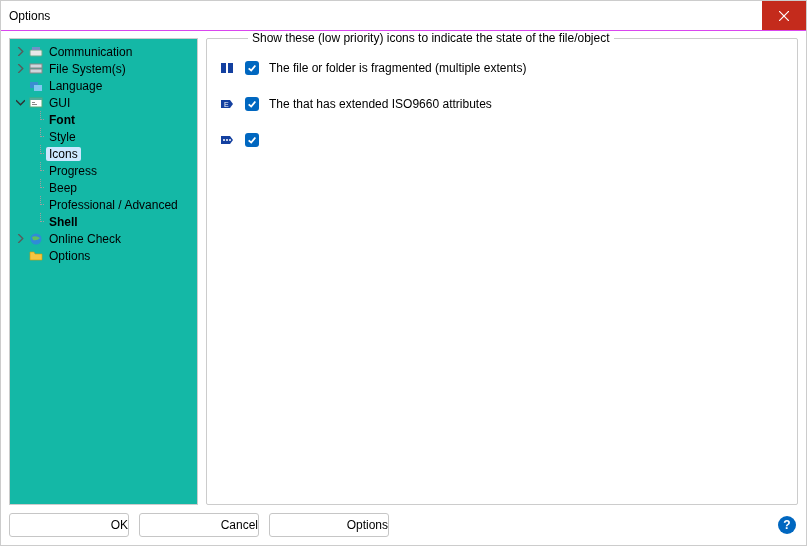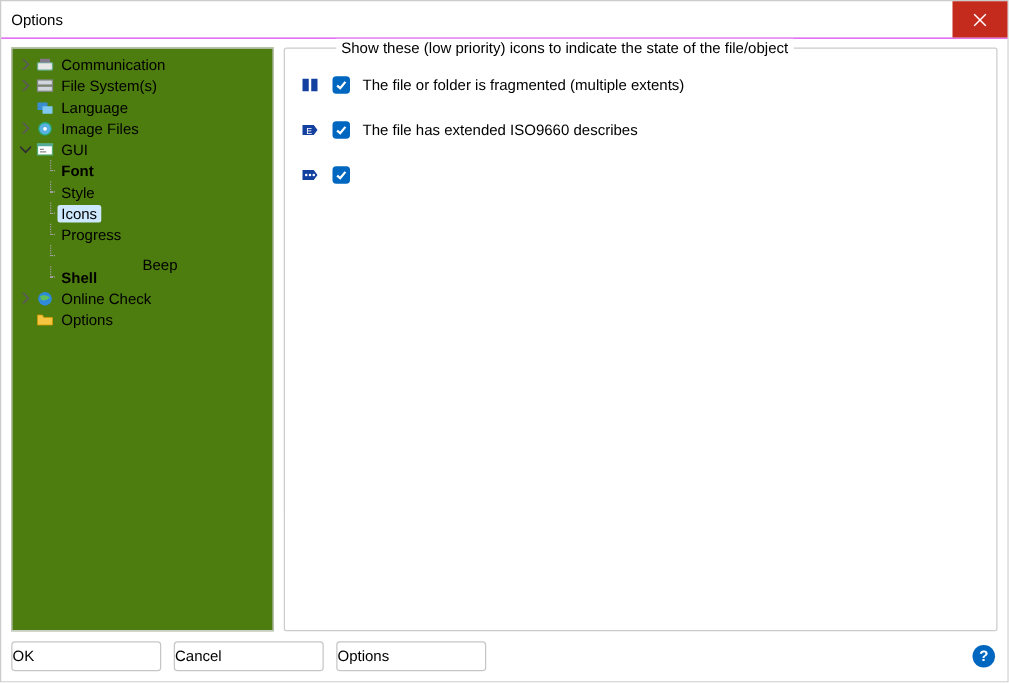--- a/index.html
+++ b/index.html
@@ -3,37 +3,37 @@
 <meta charset="utf-8">
 <style>
   * { box-sizing: border-box; }
   html, body { margin:0; padding:0; font-family: "Segoe UI", Tahoma, sans-serif; font-size:12px; color:#000; background:#fff; }
   .window { width:807px; height:546px; border:1px solid #ccc; display:flex; flex-direction:column; background:#fff; }
   .titlebar { height:30px; display:flex; align-items:center; justify-content:space-between; padding-left:8px; border-bottom:1px solid #d946ef; }
   .titlebar .title { font-size:12px; }
   .close-btn { width:44px; height:29px; background:#c42b1c; display:flex; align-items:center; justify-content:center; color:#fff; cursor:pointer; }
   .close-btn svg { width:10px; height:10px; }
   .body { flex:1; display:flex; padding:7px 8px 0 8px; gap:8px; min-height:0; }
-  .tree { width:210px; border:1px solid #ccc; overflow:auto; padding:4px 2px; background:#4d7c0f; }
+  .tree { width:189px; border:1px solid #ccc; overflow:auto; padding:4px 2px; background:#14b8a6; }
   .tree-item { display:flex; align-items:center; height:17px; cursor:pointer; white-space:nowrap; }
   .tw { width:16px; height:16px; display:inline-flex; align-items:center; justify-content:center; color:#5a5a5a; flex-shrink:0; }
   .tw svg { width:9px; height:9px; }
   .ic { width:16px; height:16px; display:inline-flex; align-items:center; justify-content:center; margin-right:2px; flex-shrink:0; }
   .dots { display:inline-block; width:4px; height:14px; border-left:1px dotted #a0a0a0; border-bottom:1px dotted #a0a0a0; margin-right:2px; flex-shrink:0; align-self:flex-start; margin-top:0; height:9px; }
   .tree-label { padding:0 3px; border-radius:2px; }
   .tree-label.selected { background:#cde8ff; }
   .content { flex:1; position:relative; border:1px solid #ccc; border-radius:2px; padding:14px 12px 10px 12px; min-height:0; }
   .group-label { position:absolute; top:-8px; left:10px; background:#fff; padding:0 4px; font-size:12px; color:#000;margin-left:31px; }
   .opt-row { display:flex; align-items:center; gap:10px; height:18px; margin-bottom:18px; }
   .state-icon { width:16px; height:16px; display:flex; align-items:center; justify-content:center; }
   .chk { width:14px; height:14px; background:#0067c0; border-radius:3px; display:flex; align-items:center; justify-content:center; cursor:pointer; flex-shrink:0; }
   .chk svg { width:10px; height:10px; stroke:#fff; stroke-width:2.2; fill:none; }
   .opt-label { font-size:12px; }
   .footer { height:40px; display:flex; align-items:center; padding:0 10px 0 8px; gap:10px; }
-  .btn { width:120px; height:24px; border:1px solid #c6c6c6; background:#fff; border-radius:3px; display:flex; align-items:center; justify-content:flex-start; cursor:pointer; font-size:12px; }
+  .btn { width:120px; height:24px; border:1px solid #c6c6c6; background:#fff; border-radius:3px; display:flex; align-items:center; justify-content:flex-end; cursor:pointer; font-size:12px; }
   .spacer { flex:1; }
   .help { width:18px; height:18px; border-radius:50%; background:#0067c0; color:#fff; display:flex; align-items:center; justify-content:center; font-weight:bold; font-size:12px; cursor:pointer; }
 </style>
 </head>
 <body>
 
 <div class="window">
   <div class="titlebar">
     <span class="title">Options</span>
     <div class="close-btn">
@@ -82,34 +82,20 @@
         <span class="tw"></span>
         <span class="ic">
             <svg viewBox="0 0 16 16">
               <rect x="2" y="4" width="8" height="6" fill="#3a8dd0"></rect>
               <rect x="6" y="7" width="8" height="6" fill="#7fc8f0"></rect>
             </svg>
           </span>
         <span class="tree-label">Language</span>
       </div>
 
-      <div class="tree-item">
-        <span class="tw">
-            <svg viewBox="0 0 8 8">
-              <path d="M2 0 L6 4 L2 8" fill="none" stroke="#5a5a5a" stroke-width="1.2"></path>
-            </svg>
-          </span>
-        <span class="ic">
-            <svg viewBox="0 0 16 16">
-              <circle cx="8" cy="8" r="5" fill="#5ab0e0" stroke="#2a7"></circle>
-              <circle cx="8" cy="8" r="1.5" fill="#fff"></circle>
-            </svg>
-          </span>
-        <span class="tree-label">Image Files</span>
-      </div>
 
       <div class="tree-item">
         <span class="tw">
             <svg viewBox="0 0 8 8">
               <path d="M0 2 L4 6 L8 2" fill="none" stroke="#303030" stroke-width="1.2"></path>
             </svg>
           </span>
         <span class="ic">
             <svg viewBox="0 0 16 16">
               <rect x="2" y="3" width="12" height="9" fill="#fff" stroke="#5a7"></rect>
@@ -130,23 +116,27 @@
         <span class="tree-label">Style</span>
       </div>
       <div class="tree-item" style="padding-left:28px;text-align:center;">
         <span class="dots"></span>
         <span class="tree-label selected">Icons</span>
       </div>
       <div class="tree-item" style="padding-left:28px;text-align:center;">
         <span class="dots"></span>
         <span class="tree-label">Progress</span>
       </div>
-      <div class="tree-item" style="padding-left:28px;flex-direction:column;">
+      <div class="tree-item" style="padding-left:28px;">
         <span class="dots"></span>
         <span class="tree-label">Beep</span>
+      </div>
+      <div class="tree-item" style="padding-left:28px;">
+        <span class="dots"></span>
+        <span class="tree-label">Professional / Advanced</span>
       </div>
       <div class="tree-item" style="padding-left:28px;font-weight:bold;">
         <span class="dots"></span>
         <span class="tree-label">Shell</span>
       </div>
 
       <div class="tree-item">
         <span class="tw">
             <svg viewBox="0 0 8 8">
               <path d="M2 0 L6 4 L2 8" fill="none" stroke="#5a5a5a" stroke-width="1.2"></path>
@@ -197,21 +187,21 @@
           <svg viewBox="0 0 16 16">
               <path d="M2 4 h9 l3 4 l-3 4 h-9 z" fill="#1440a0"></path>
               <text x="5" y="11" font-size="7" fill="#fff" font-family="sans-serif">E</text>
             </svg>
         </span>
         <span class="chk">
             <svg viewBox="0 0 12 12">
               <polyline points="2,6.5 5,9 10,3"></polyline>
             </svg>
           </span>
-        <span class="opt-label">The file has extended ISO9660 describes</span>
+        <span class="opt-label">The that has extended ISO9660 attributes</span>
       </div>
 
       <div class="opt-row">
         <span class="state-icon">
           <svg viewBox="0 0 16 16">
               <path d="M2 4 h9 l3 4 l-3 4 h-9 z" fill="#1440a0"></path>
               <circle cx="5" cy="8" r="1" fill="#fff"></circle>
               <circle cx="8" cy="8" r="1" fill="#fff"></circle>
               <circle cx="11" cy="8" r="1" fill="#fff"></circle>
             </svg>

